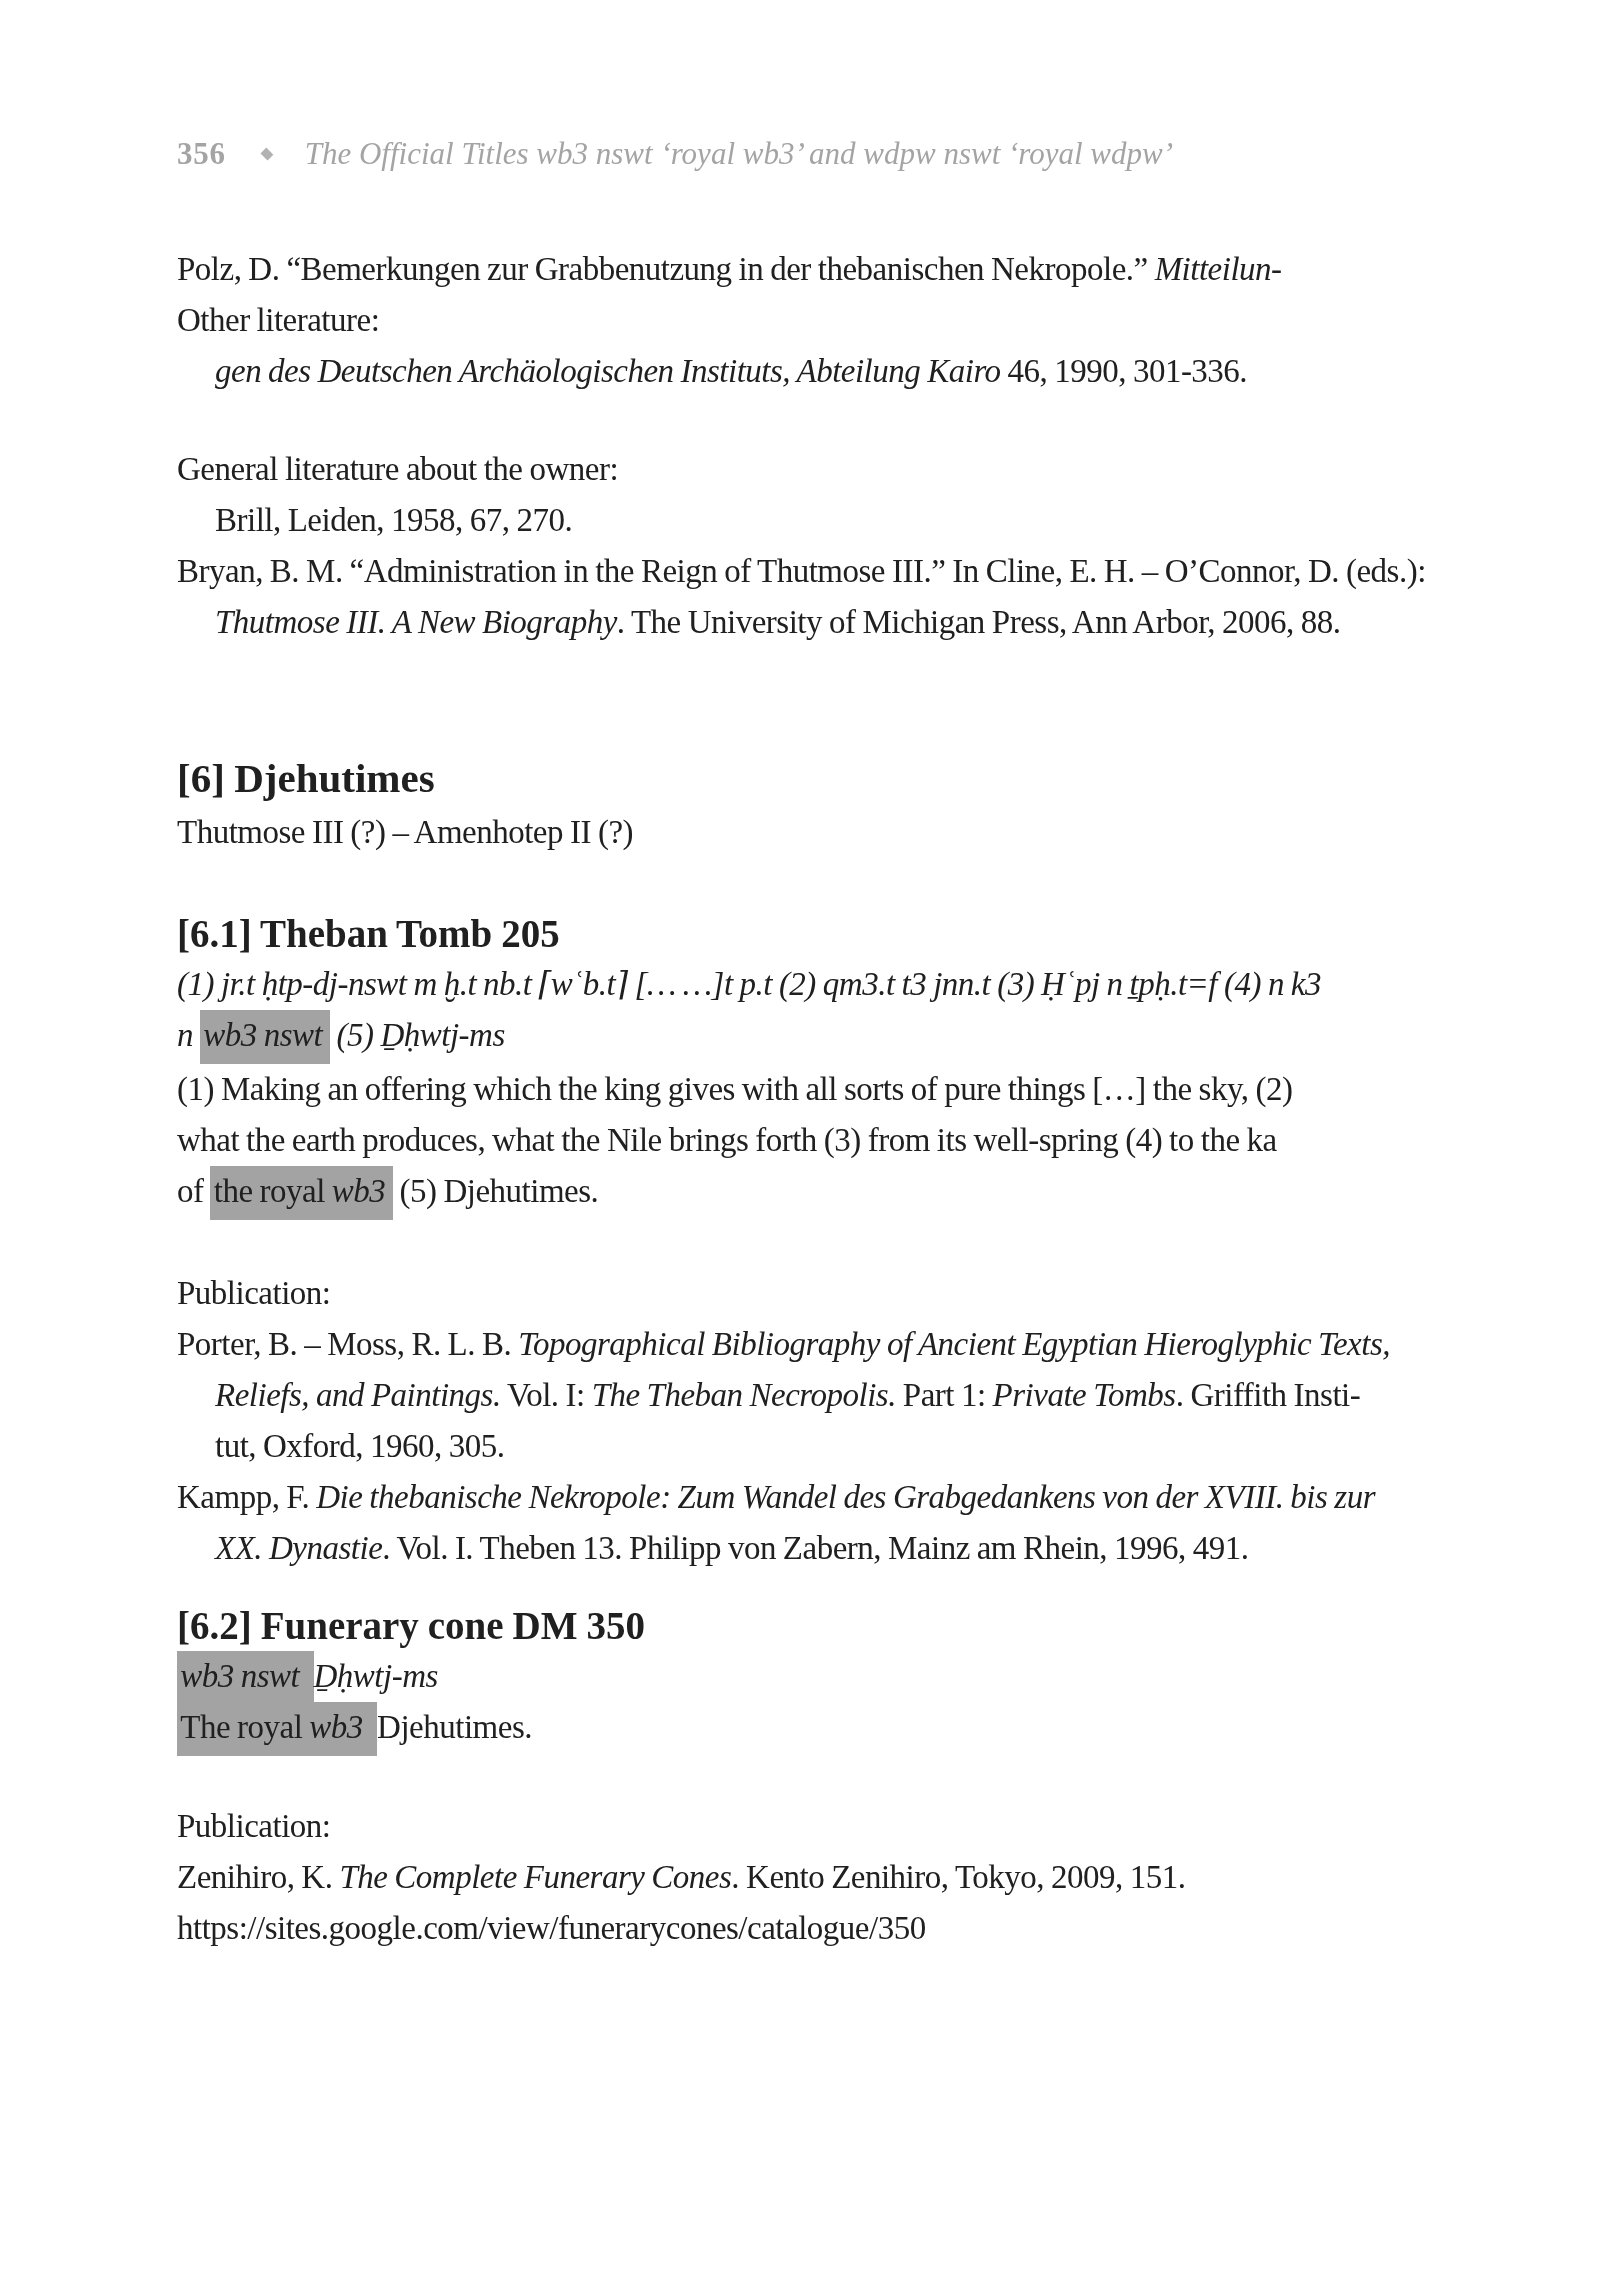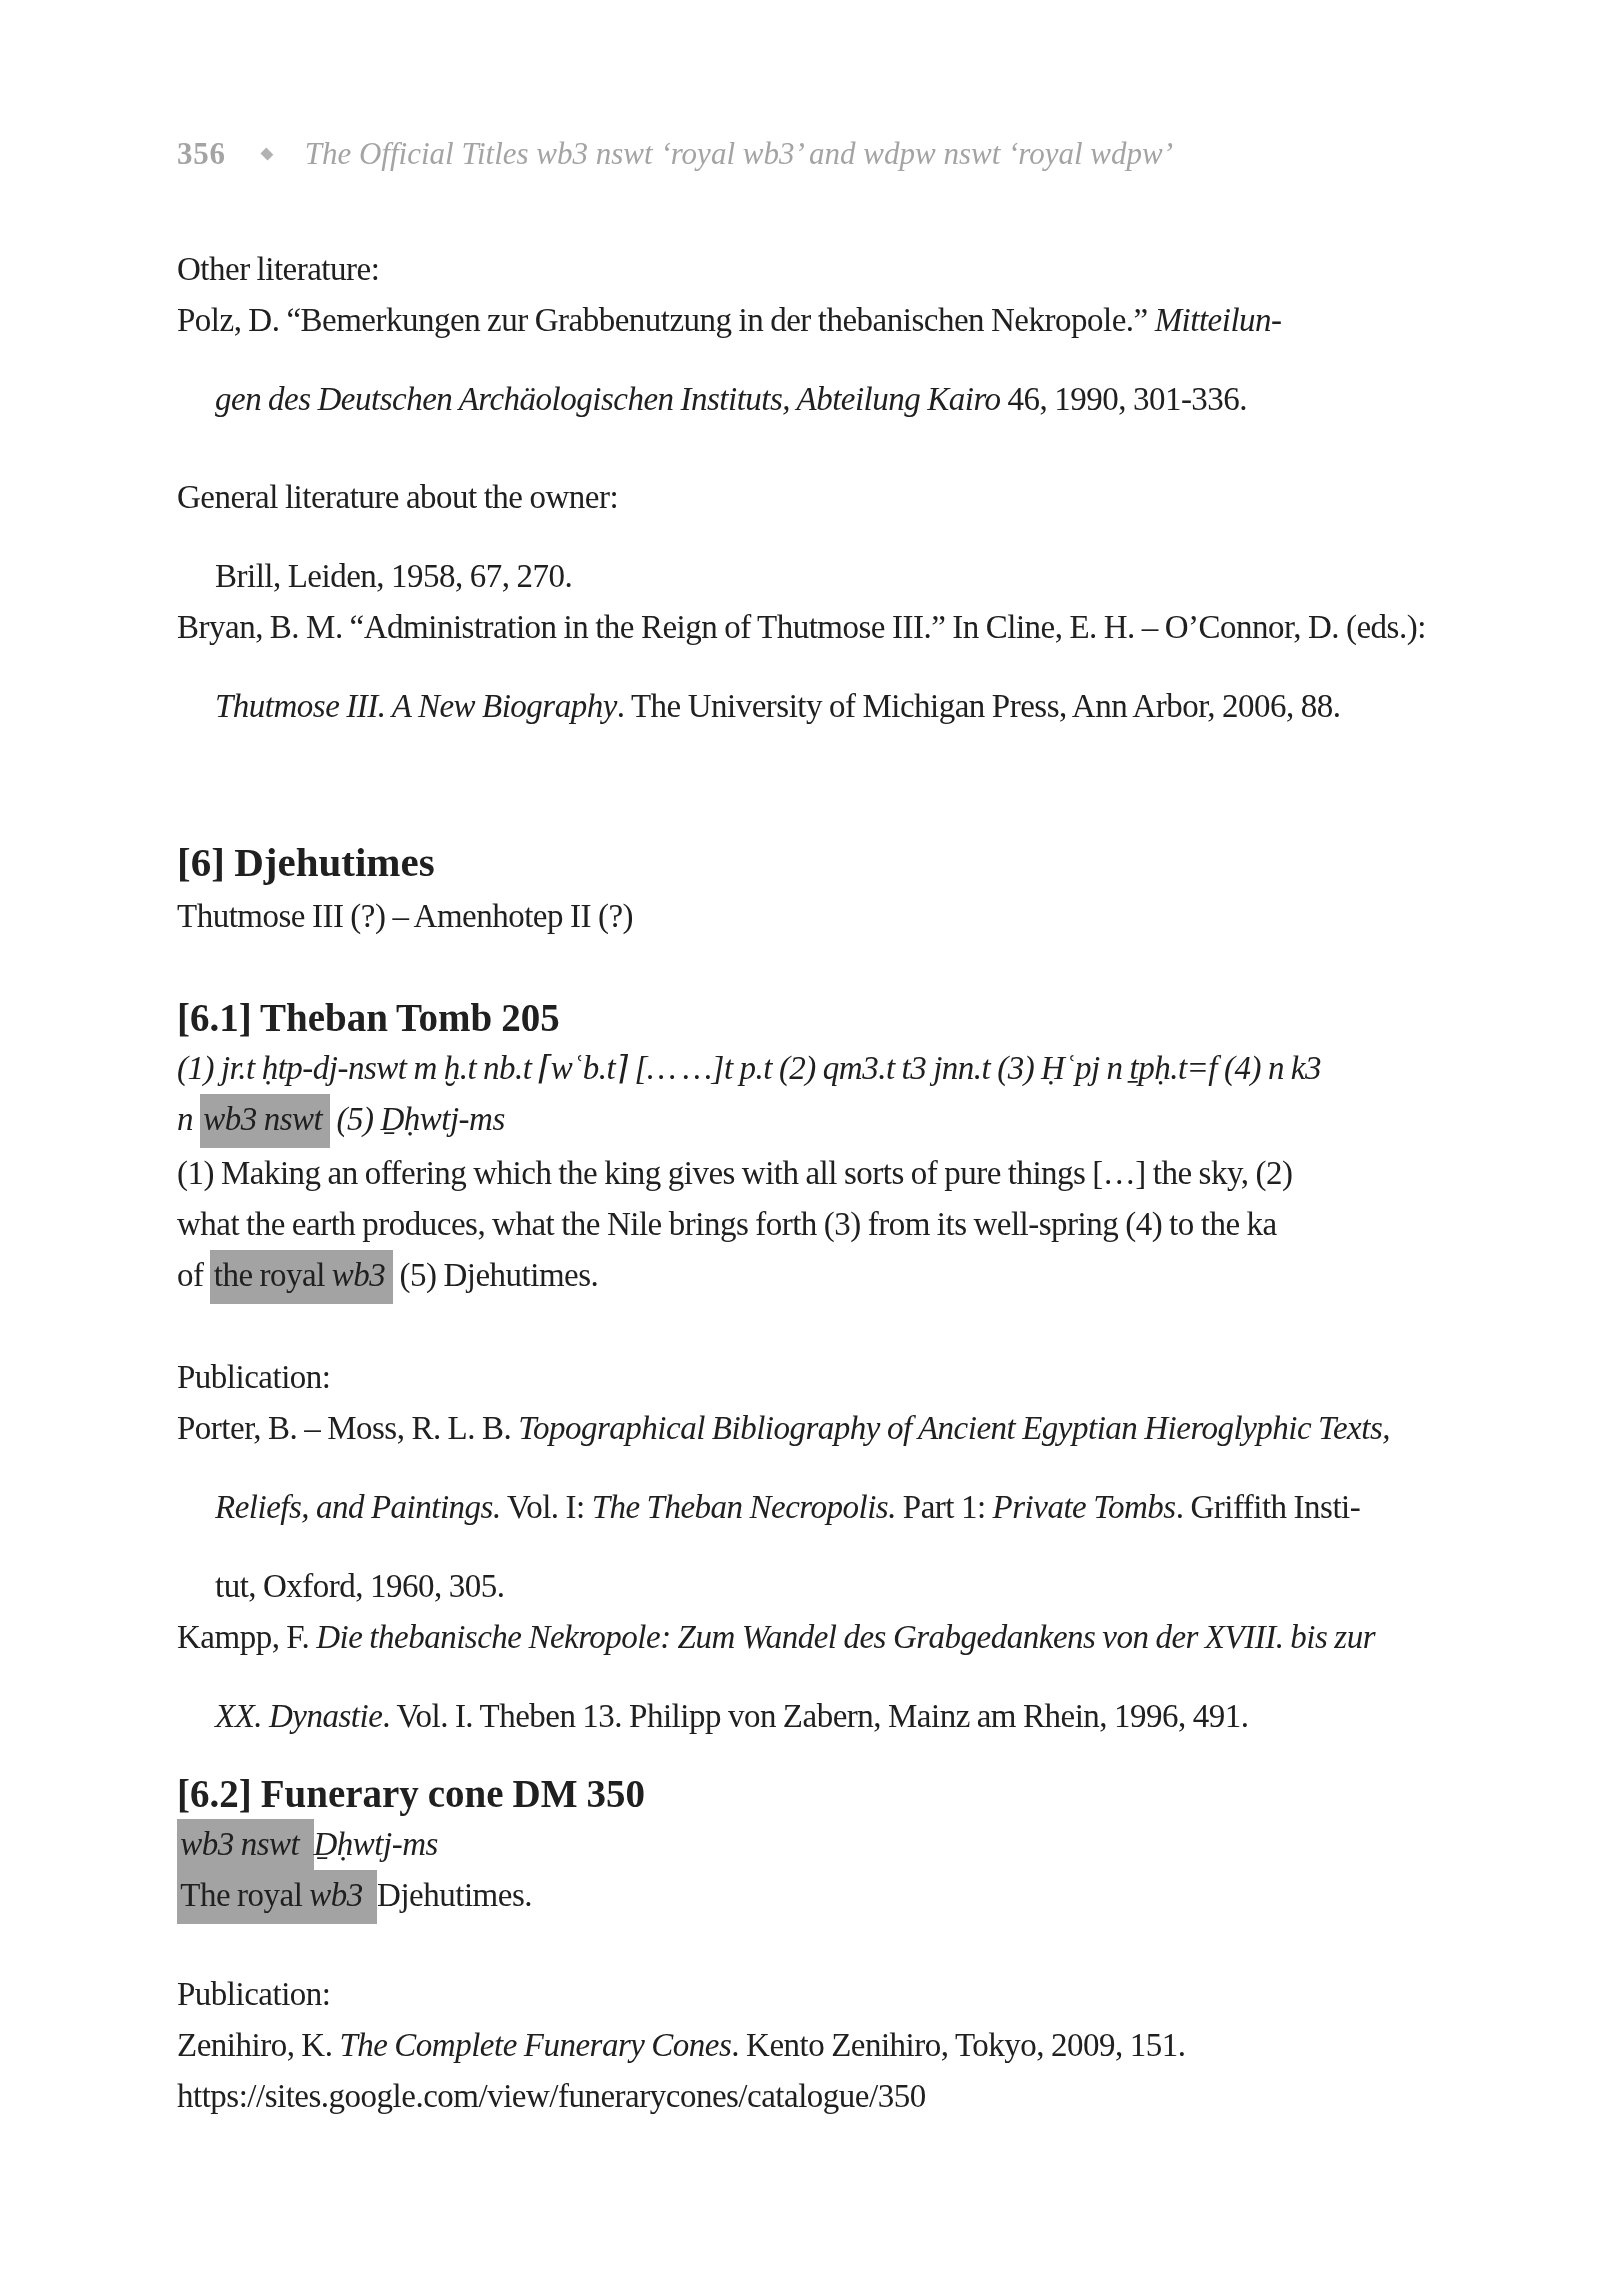--- a/index.html
+++ b/index.html
@@ -12,40 +12,40 @@
     display:flex;align-items:center;white-space:nowrap;
     font-size:31px;line-height:39px;color:#a4a4a4;margin-bottom:71px;
   }
   .pagenum{font-weight:bold;letter-spacing:0.8px;}
   .bullet{
     width:9.8px;height:9.8px;background:#b2b2b2;display:inline-block;
     transform:rotate(45deg) scale(1,.82);margin:0 33px 0 36px;flex:0 0 auto;
   }
   .runtitle{font-style:italic;}
   .line{font-size:33px;line-height:51px;letter-spacing:-0.5px;word-spacing:-0.8px;white-space:nowrap;}
-  .line.indent{padding-left:38px;margin-top:28px;}
+  .line.indent{padding-left:38px;}
   .line.h1{font-size:41px;line-height:57px;font-weight:bold;letter-spacing:0;}
   .line.h2{font-size:39px;line-height:51px;font-weight:bold;letter-spacing:0;}
   .it{font-style:italic;}
   .hl{background:#a3a3a3;padding-top:7.3px;padding-bottom:10.6px;}
   .hl-start{padding-left:3.3px;}
   .hl-end{padding-right:7.3px;}
 </style>
 </head>
 <body>
 
 <div class="page">
   <div class="running-header">
     <span class="pagenum">356</span>
     <span class="bullet"></span>
     <span class="runtitle">The Official Titles wb3 nswt ‘royal wb3’ and wdpw nswt ‘royal wdpw’</span>
   </div>
   <div id="doc">
+      <div class="line"><span>Polz, D. “Bemerkungen zur Grabbenutzung in der thebanischen Nekropole.” </span><span class="it">Mitteilun-</span></div>
       <div class="line"><span>Other literature:</span></div>
-      <div class="line"><span>Polz, D. “Bemerkungen zur Grabbenutzung in der thebanischen Nekropole.” </span><span class="it">Mitteilun-</span></div>
       <div class="line indent"><span class="it">gen des Deutschen Archäologischen Instituts, Abteilung Kairo</span><span> 46, 1990, 301-336.</span></div>
       <div class="line" style="margin-top: 47px;"><span>General literature about the owner:</span></div>
       <div class="line indent"><span>Brill, Leiden, 1958, 67, 270.</span></div>
       <div class="line"><span>Bryan, B. M. “Administration in the Reign of Thutmose III.” In Cline, E. H. – O’Connor, D. (eds.):</span></div>
       <div class="line indent"><span class="it">Thutmose III. A New Biography</span><span>. The University of Michigan Press, Ann Arbor, 2006, 88.</span></div>
       <div class="line h1" style="margin-top: 102px;"><span>[6] Djehutimes</span></div>
       <div class="line"><span>Thutmose III (?) – Amenhotep II (?)</span></div>
       <div class="line h2" style="margin-top: 50px;"><span>[6.1] Theban Tomb 205</span></div>
       <div class="line"><span class="it">(1) jr.t ḥtp-dj-nswt m ḫ.t nb.t ⌈wʿb.t⌉ [… …]t p.t (2) qm3.t t3 jnn.t (3) Ḥʿpj n ṯpḥ.t=f (4) n k3</span></div>
       <div class="line"><span class="it">n </span><span class="it hl hl-start hl-end">wb3 nswt</span><span class="it"> (5) </span><span class="it">Ḏḥwtj-ms</span></div>

